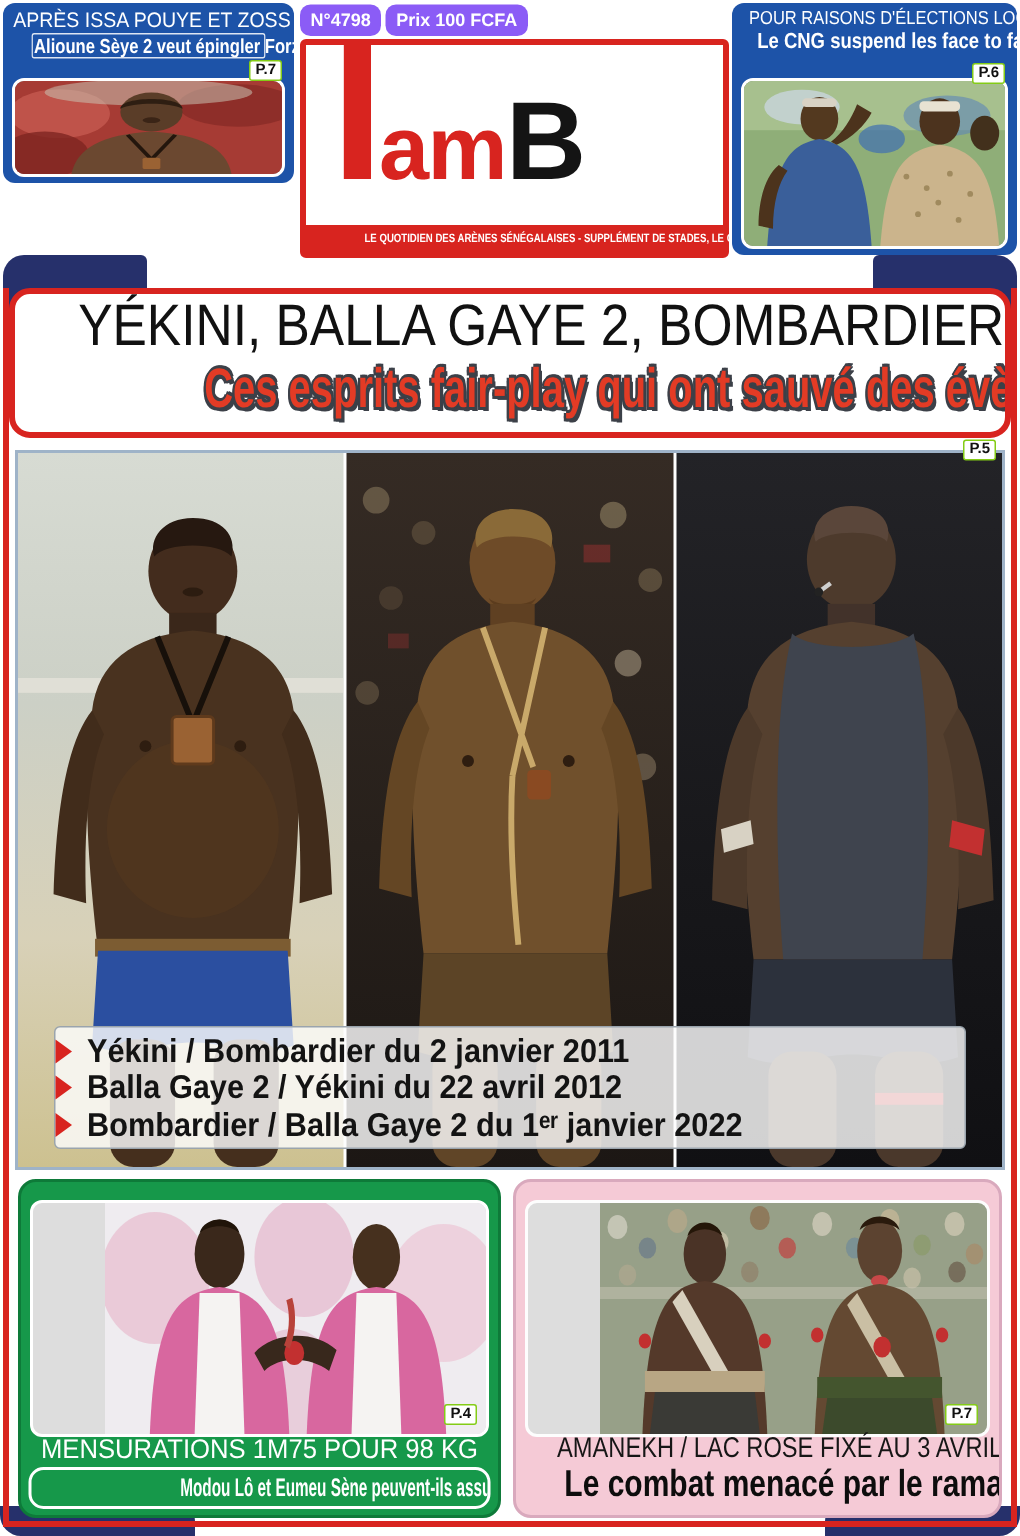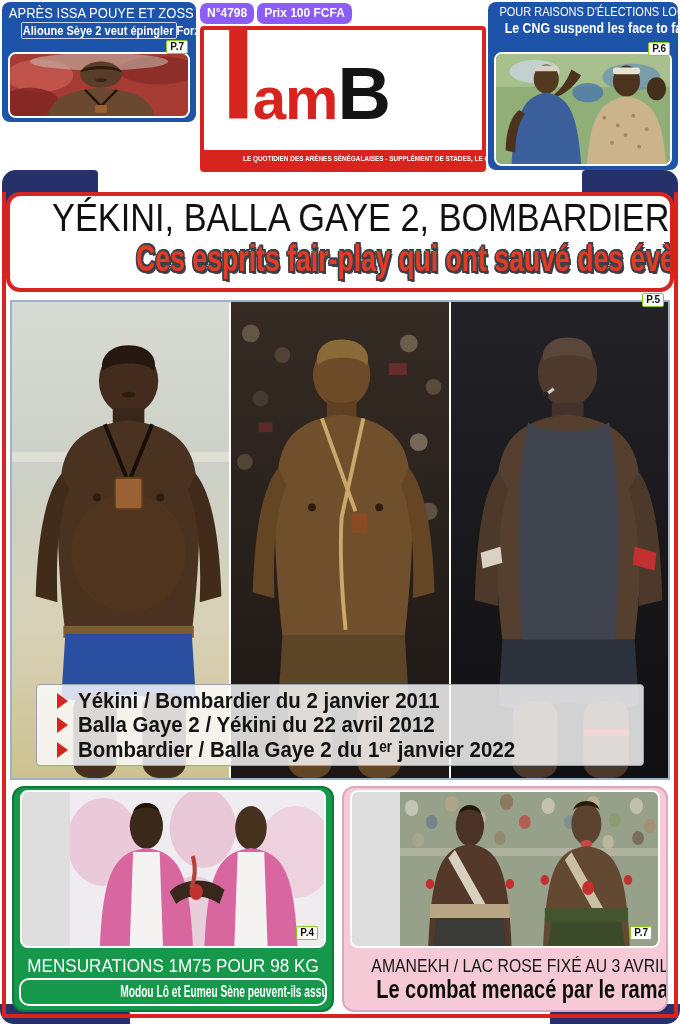--- a/index.html
+++ b/index.html
@@ -72,32 +72,32 @@
                border:2px solid #9fb3c8; background:#fff; display:flex; gap:2px; z-index:2; }
   .panel { flex:1; position:relative; overflow:hidden; }
   .panel svg { position:absolute; inset:0; width:100%; height:100%; }
   .panel-yekini { background:linear-gradient(180deg,#d7dbd3 0%,#ccd0c6 35%,#d8d1b8 68%,#cdc190 100%); }
   .panel-balla  { background:linear-gradient(180deg,#352b24 0%,#27201b 55%,#1c1714 100%); }
   .panel-bomb   { background:linear-gradient(180deg,#232327 0%,#17171a 60%,#101013 100%); }
 
   
   .bullets { position:absolute; left:36px; top:684px; width:608px; height:82px; z-index:4;
              background:rgba(252,252,252,.82); border:1px solid #9aa4ad; border-radius:4px;
-             display:flex; flex-direction:column; justify-content:space-evenly; padding:2px 20px; }
+             display:flex; flex-direction:column; justify-content:space-evenly; padding:2px 0; }
   .brow { display:flex; align-items:center; gap:10px; }
   .barrow { width:0; height:0; border-top:8px solid transparent; border-bottom:8px solid transparent;
             border-left:11px solid #d8241f; flex:none; }
   .btext { font-weight:bold; font-size:22px; color:#131313; white-space:nowrap;
            transform:scaleX(.93); transform-origin:left center; line-height:1; }
 
   
   .card { position:absolute; top:786px; height:226px; border-radius:12px; z-index:3; overflow:hidden; }
   .card-left  { left:12px; width:322px; background:#16984a; border:2px solid #0e7a39; }
   .card-right { left:342px; width:326px; background:#f5cad6; border:2px solid #d9a9bd; }
-  .cphoto { position:absolute; left:6px; right:6px; top:2px; height:158px; border-radius:8px;
+  .cphoto { position:absolute; left:6px; right:6px; top:12px; height:158px; border-radius:8px;
             overflow:hidden; border:2px solid #fff; background:#ddd;padding-left:48px; }
   .card-right .cphoto { border-color:#fdfdfd; }
   .cphoto svg { width:100%; height:100%; display:block; }
   .ckicker-left { position:absolute; left:0; right:0; top:168px; color:#fff; font-size:18px;
                   text-align:center; white-space:nowrap; transform:scaleX(.95); transform-origin:center; }
   .ctitle-left { position:absolute; left:5px; right:5px; top:190px; height:28px; border:2px solid #fff;
                  border-radius:10px; color:#fff; font-weight:bold; font-size:17px; line-height:24px;
                  text-align:center; white-space:nowrap; overflow:hidden; }
   .ctitle-left span { display:inline-block; transform:scaleX(.6); transform-origin:center; }
   .ckicker-right { position:absolute; left:0; right:0; top:167px; color:#161616; font-size:19px;

